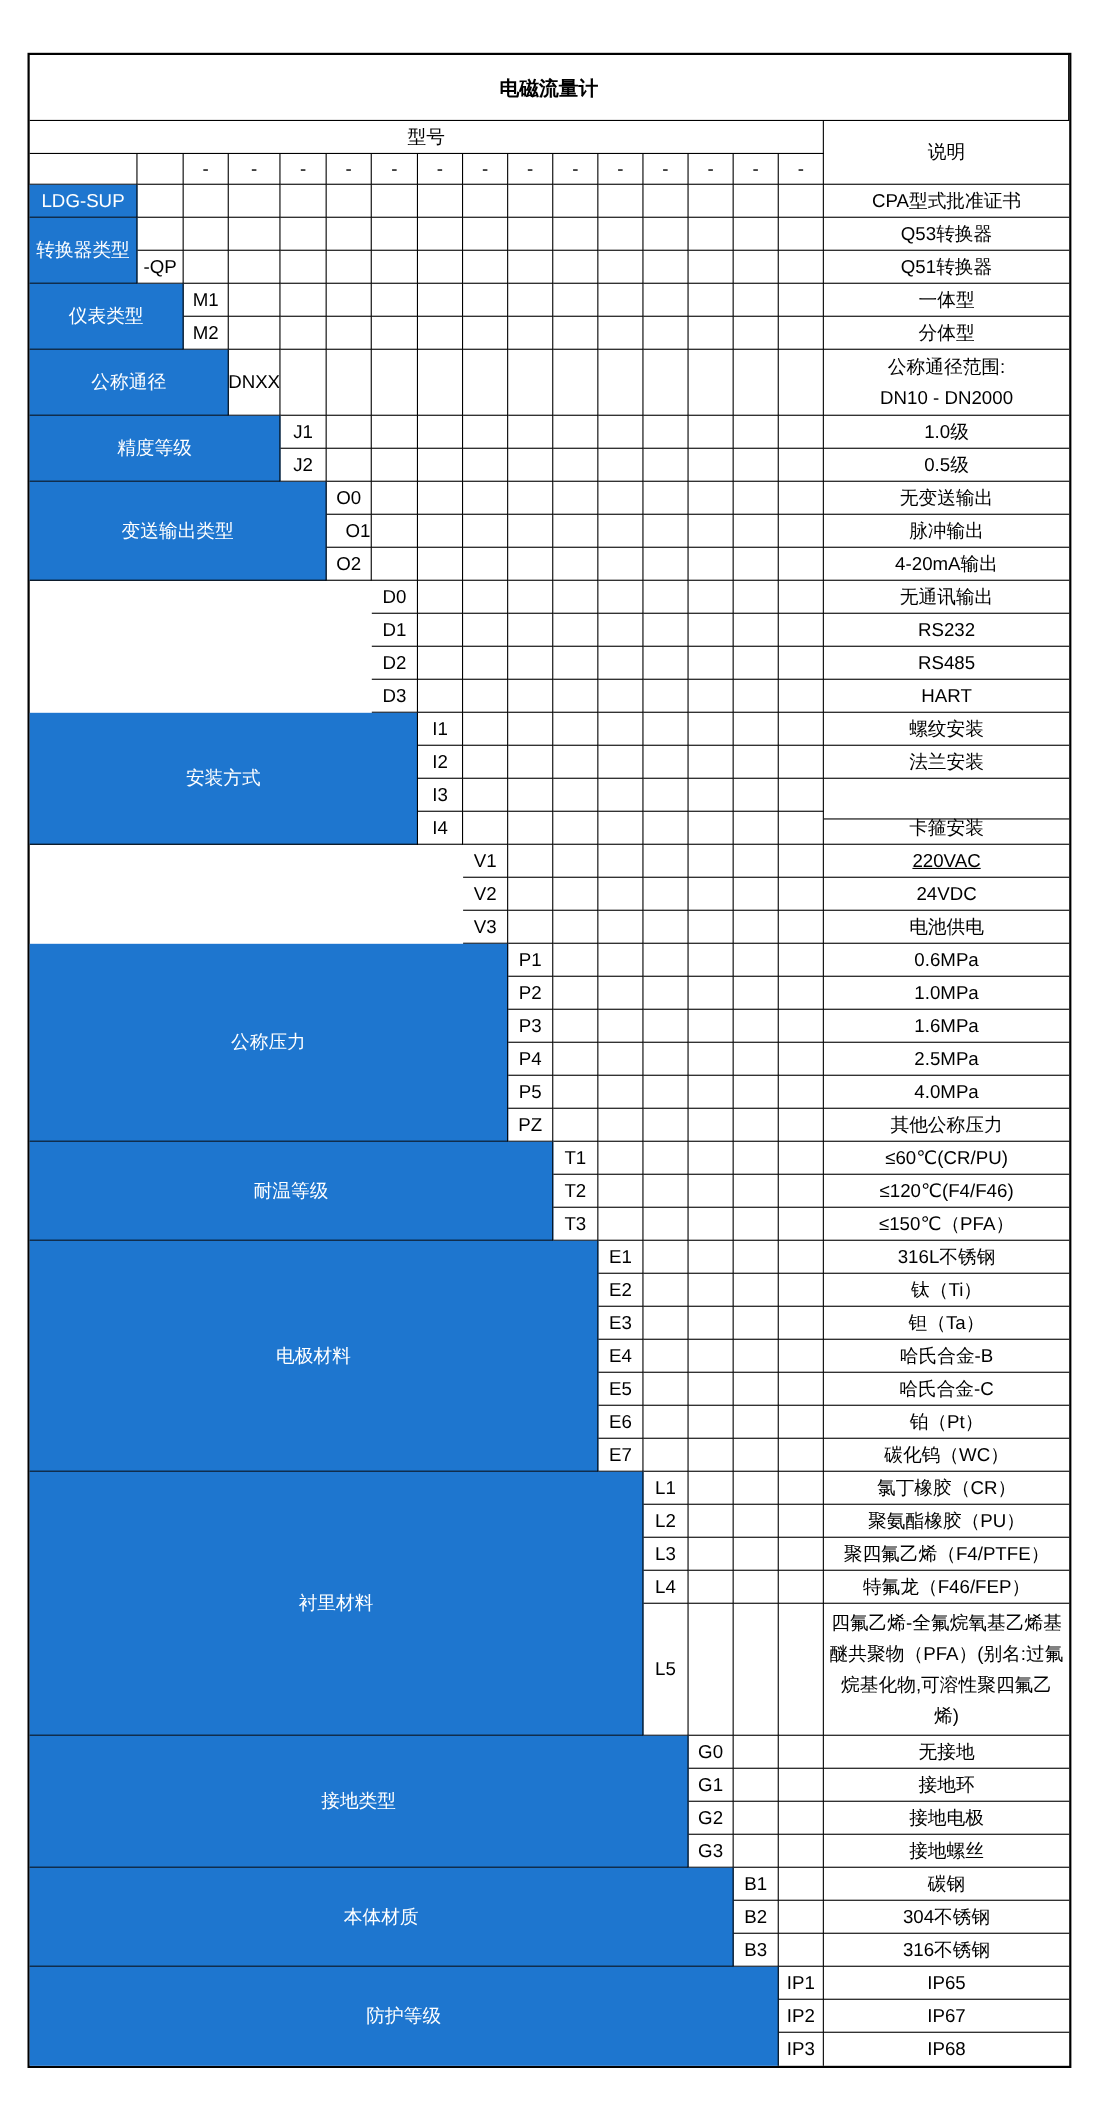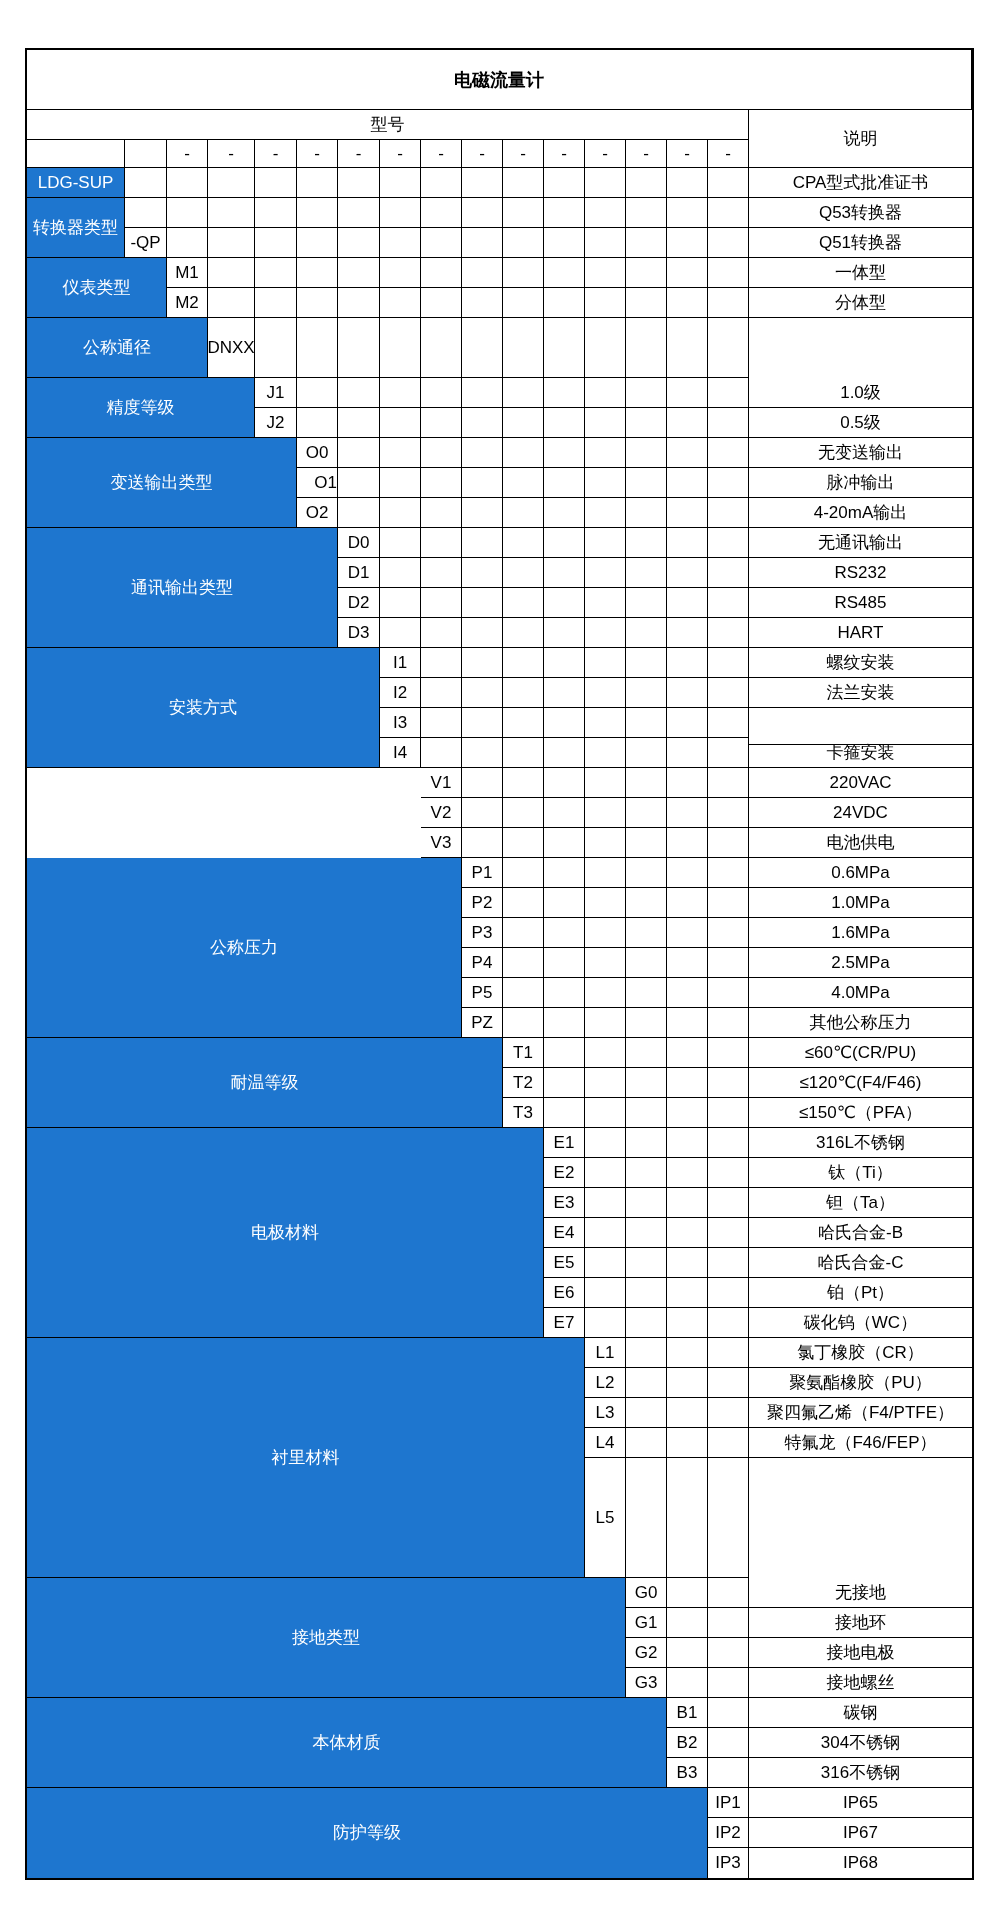--- a/index.html
+++ b/index.html
@@ -139,20 +139,22 @@
     <div class="cell" style="grid-area: 9 / 7 / 10 / 8;"></div>
     <div class="cell" style="grid-area: 9 / 8 / 10 / 9;"></div>
     <div class="cell" style="grid-area: 9 / 9 / 10 / 10;"></div>
     <div class="cell" style="grid-area: 9 / 10 / 10 / 11;"></div>
     <div class="cell" style="grid-area: 9 / 11 / 10 / 12;"></div>
     <div class="cell" style="grid-area: 9 / 12 / 10 / 13;"></div>
     <div class="cell" style="grid-area: 9 / 13 / 10 / 14;"></div>
     <div class="cell" style="grid-area: 9 / 14 / 10 / 15;"></div>
     <div class="cell" style="grid-area: 9 / 15 / 10 / 16;"></div>
     <div class="cell" style="grid-area: 9 / 16 / 10 / 17;"></div>
+    <div class="cell desc no-r" style="grid-area: 9 / 17 / 10 / 18;">公称通径范围:
+DN10 - DN2000</div>
     <div class="cell blue" style="grid-area: 10 / 1 / 12 / 5;">精度等级</div>
     <div class="cell code" style="grid-area: 10 / 5 / 11 / 6;">J1</div>
     <div class="cell" style="grid-area: 10 / 6 / 11 / 7;"></div>
     <div class="cell" style="grid-area: 10 / 7 / 11 / 8;"></div>
     <div class="cell" style="grid-area: 10 / 8 / 11 / 9;"></div>
     <div class="cell" style="grid-area: 10 / 9 / 11 / 10;"></div>
     <div class="cell" style="grid-area: 10 / 10 / 11 / 11;"></div>
     <div class="cell" style="grid-area: 10 / 11 / 11 / 12;"></div>
     <div class="cell" style="grid-area: 10 / 12 / 11 / 13;"></div>
     <div class="cell" style="grid-area: 10 / 13 / 11 / 14;"></div>
@@ -203,21 +205,20 @@
     <div class="cell" style="grid-area: 14 / 8 / 15 / 9;"></div>
     <div class="cell" style="grid-area: 14 / 9 / 15 / 10;"></div>
     <div class="cell" style="grid-area: 14 / 10 / 15 / 11;"></div>
     <div class="cell" style="grid-area: 14 / 11 / 15 / 12;"></div>
     <div class="cell" style="grid-area: 14 / 12 / 15 / 13;"></div>
     <div class="cell" style="grid-area: 14 / 13 / 15 / 14;"></div>
     <div class="cell" style="grid-area: 14 / 14 / 15 / 15;"></div>
     <div class="cell" style="grid-area: 14 / 15 / 15 / 16;"></div>
     <div class="cell" style="grid-area: 14 / 16 / 15 / 17;"></div>
     <div class="cell desc no-r" style="grid-area: 14 / 17 / 15 / 18;">4-20mA输出</div>
-    <div class="cell blue" style="grid-area: 15 / 1 / 19 / 7;">通讯输出类型</div>
     <div class="cell code" style="grid-area: 15 / 7 / 16 / 8;">D0</div>
     <div class="cell" style="grid-area: 15 / 8 / 16 / 9;"></div>
     <div class="cell" style="grid-area: 15 / 9 / 16 / 10;"></div>
     <div class="cell" style="grid-area: 15 / 10 / 16 / 11;"></div>
     <div class="cell" style="grid-area: 15 / 11 / 16 / 12;"></div>
     <div class="cell" style="grid-area: 15 / 12 / 16 / 13;"></div>
     <div class="cell" style="grid-area: 15 / 13 / 16 / 14;"></div>
     <div class="cell" style="grid-area: 15 / 14 / 16 / 15;"></div>
     <div class="cell" style="grid-area: 15 / 15 / 16 / 16;"></div>
     <div class="cell" style="grid-area: 15 / 16 / 16 / 17;"></div>
@@ -297,21 +298,21 @@
     <div class="cell" style="grid-area: 22 / 16 / 23 / 17;"></div>
     <div class="cell desc no-r" style="grid-area: 22 / 17 / 23 / 18;">卡箍安装</div>
     <div class="cell code" style="grid-area: 23 / 9 / 24 / 10;">V1</div>
     <div class="cell" style="grid-area: 23 / 10 / 24 / 11;"></div>
     <div class="cell" style="grid-area: 23 / 11 / 24 / 12;"></div>
     <div class="cell" style="grid-area: 23 / 12 / 24 / 13;"></div>
     <div class="cell" style="grid-area: 23 / 13 / 24 / 14;"></div>
     <div class="cell" style="grid-area: 23 / 14 / 24 / 15;"></div>
     <div class="cell" style="grid-area: 23 / 15 / 24 / 16;"></div>
     <div class="cell" style="grid-area: 23 / 16 / 24 / 17;"></div>
-    <div class="cell desc no-r" style="grid-area: 23 / 17 / 24 / 18;">220VAC</div>
+    <div class="cell desc no-r" style="grid-area: 23 / 17 / 24 / 18; text-decoration: underline;">220VAC</div>
     <div class="cell code" style="grid-area: 24 / 9 / 25 / 10;">V2</div>
     <div class="cell" style="grid-area: 24 / 10 / 25 / 11;"></div>
     <div class="cell" style="grid-area: 24 / 11 / 25 / 12;"></div>
     <div class="cell" style="grid-area: 24 / 12 / 25 / 13;"></div>
     <div class="cell" style="grid-area: 24 / 13 / 25 / 14;"></div>
     <div class="cell" style="grid-area: 24 / 14 / 25 / 15;"></div>
     <div class="cell" style="grid-area: 24 / 15 / 25 / 16;"></div>
     <div class="cell" style="grid-area: 24 / 16 / 25 / 17;"></div>
     <div class="cell desc no-r" style="grid-area: 24 / 17 / 25 / 18;">24VDC</div>
     <div class="cell code" style="grid-area: 25 / 9 / 26 / 10;">V3</div>
@@ -455,20 +456,21 @@
     <div class="cell desc no-r" style="grid-area: 44 / 17 / 45 / 18;">聚四氟乙烯（F4/PTFE）</div>
     <div class="cell code" style="grid-area: 45 / 13 / 46 / 14;">L4</div>
     <div class="cell" style="grid-area: 45 / 14 / 46 / 15;"></div>
     <div class="cell" style="grid-area: 45 / 15 / 46 / 16;"></div>
     <div class="cell" style="grid-area: 45 / 16 / 46 / 17;"></div>
     <div class="cell desc no-r" style="grid-area: 45 / 17 / 46 / 18;">特氟龙（F46/FEP）</div>
     <div class="cell code" style="grid-area: 46 / 13 / 47 / 14;">L5</div>
     <div class="cell" style="grid-area: 46 / 14 / 47 / 15;"></div>
     <div class="cell" style="grid-area: 46 / 15 / 47 / 16;"></div>
     <div class="cell" style="grid-area: 46 / 16 / 47 / 17;"></div>
+    <div class="cell desc no-r" style="grid-area: 46 / 17 / 47 / 18;">四氟乙烯-全氟烷氧基乙烯基醚共聚物（PFA）(别名:过氟烷基化物,可溶性聚四氟乙烯)</div>
     <div class="cell blue" style="grid-area: 47 / 1 / 51 / 14;">接地类型</div>
     <div class="cell code" style="grid-area: 47 / 14 / 48 / 15;">G0</div>
     <div class="cell" style="grid-area: 47 / 15 / 48 / 16;"></div>
     <div class="cell" style="grid-area: 47 / 16 / 48 / 17;"></div>
     <div class="cell desc no-r" style="grid-area: 47 / 17 / 48 / 18;">无接地</div>
     <div class="cell code" style="grid-area: 48 / 14 / 49 / 15;">G1</div>
     <div class="cell" style="grid-area: 48 / 15 / 49 / 16;"></div>
     <div class="cell" style="grid-area: 48 / 16 / 49 / 17;"></div>
     <div class="cell desc no-r" style="grid-area: 48 / 17 / 49 / 18;">接地环</div>
     <div class="cell code" style="grid-area: 49 / 14 / 50 / 15;">G2</div>

